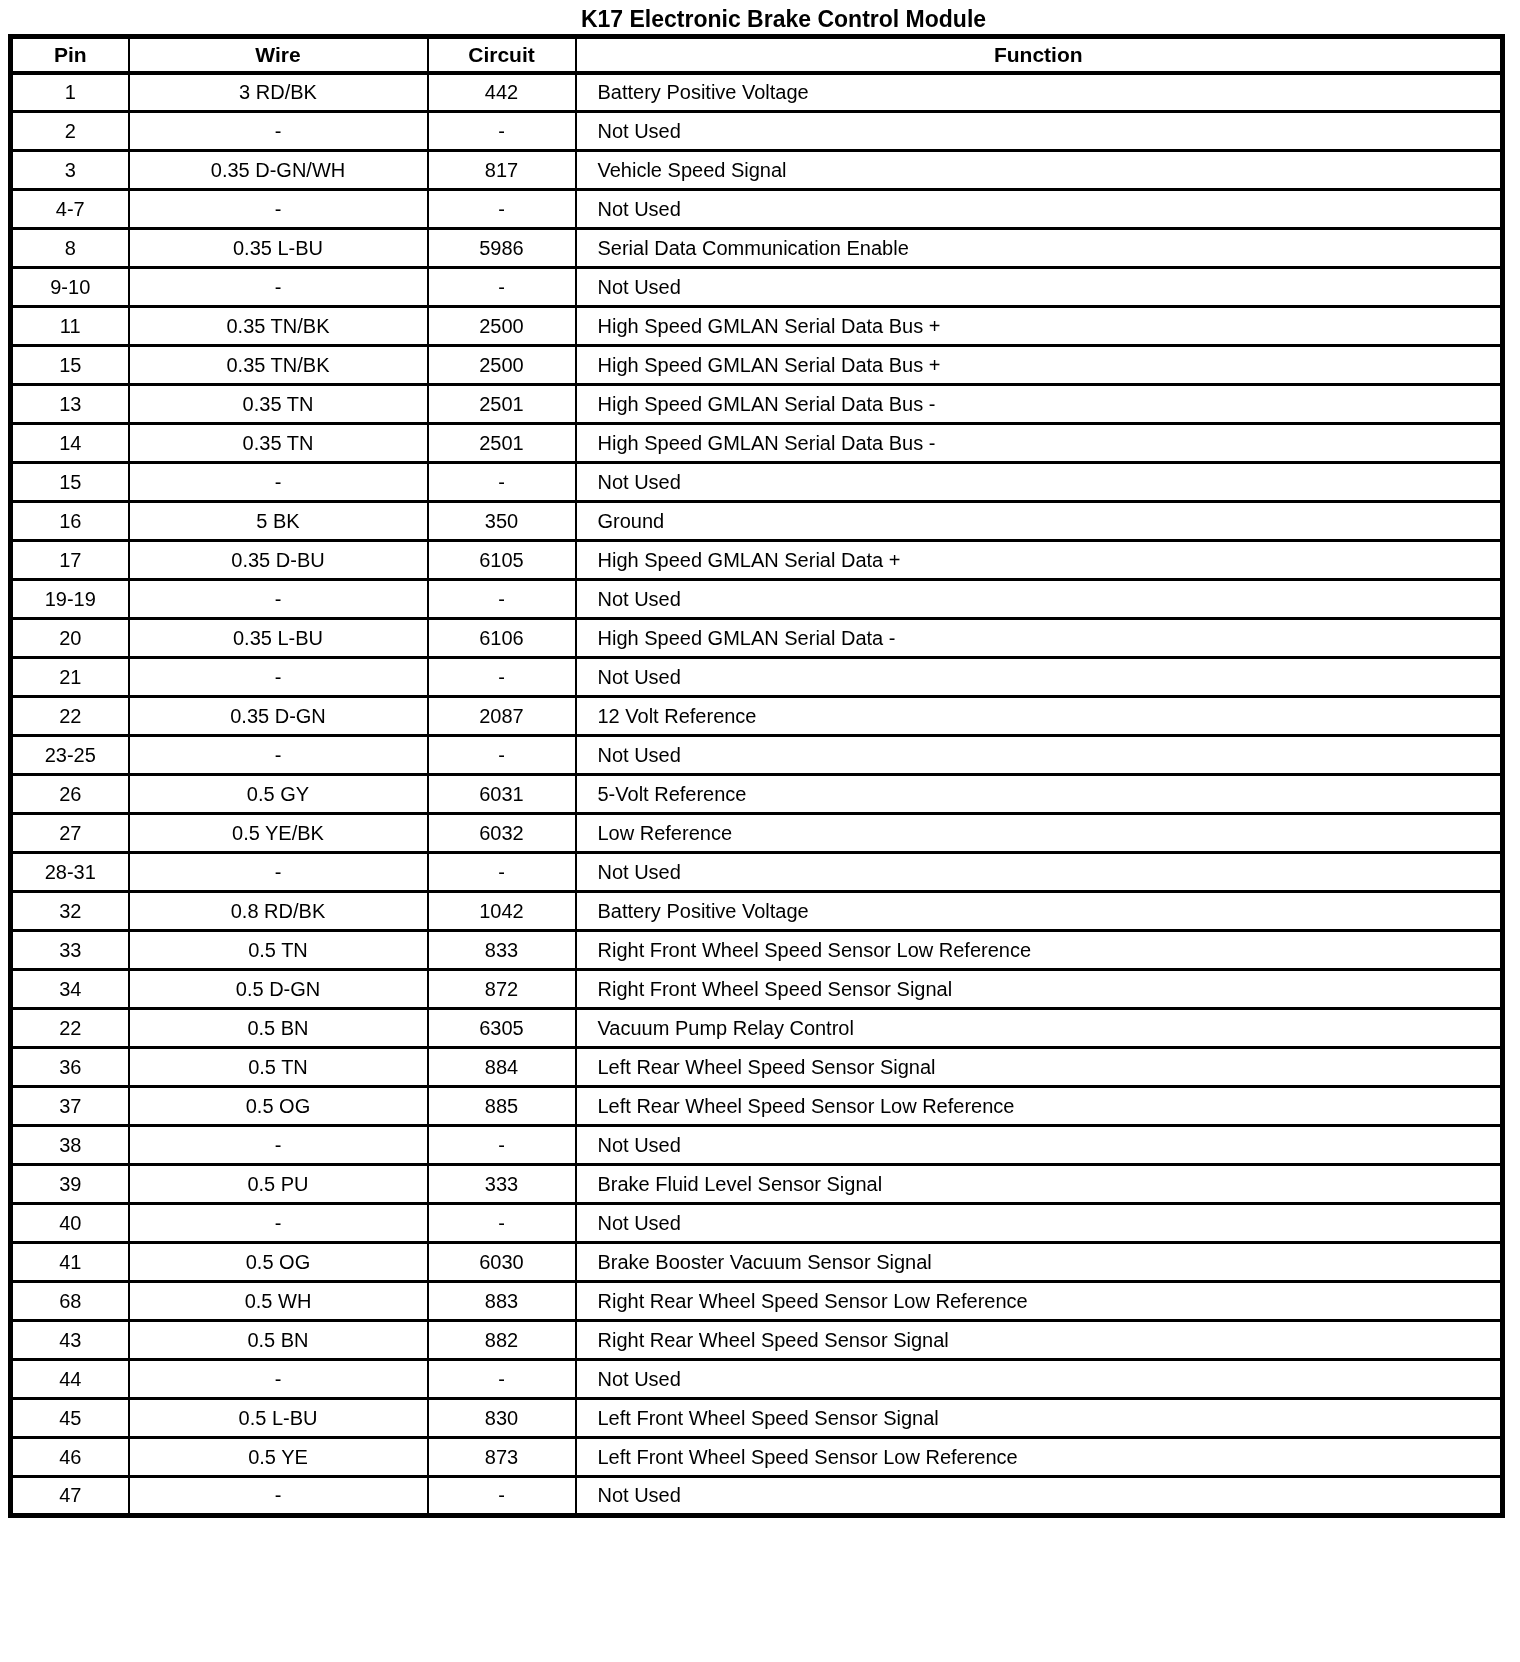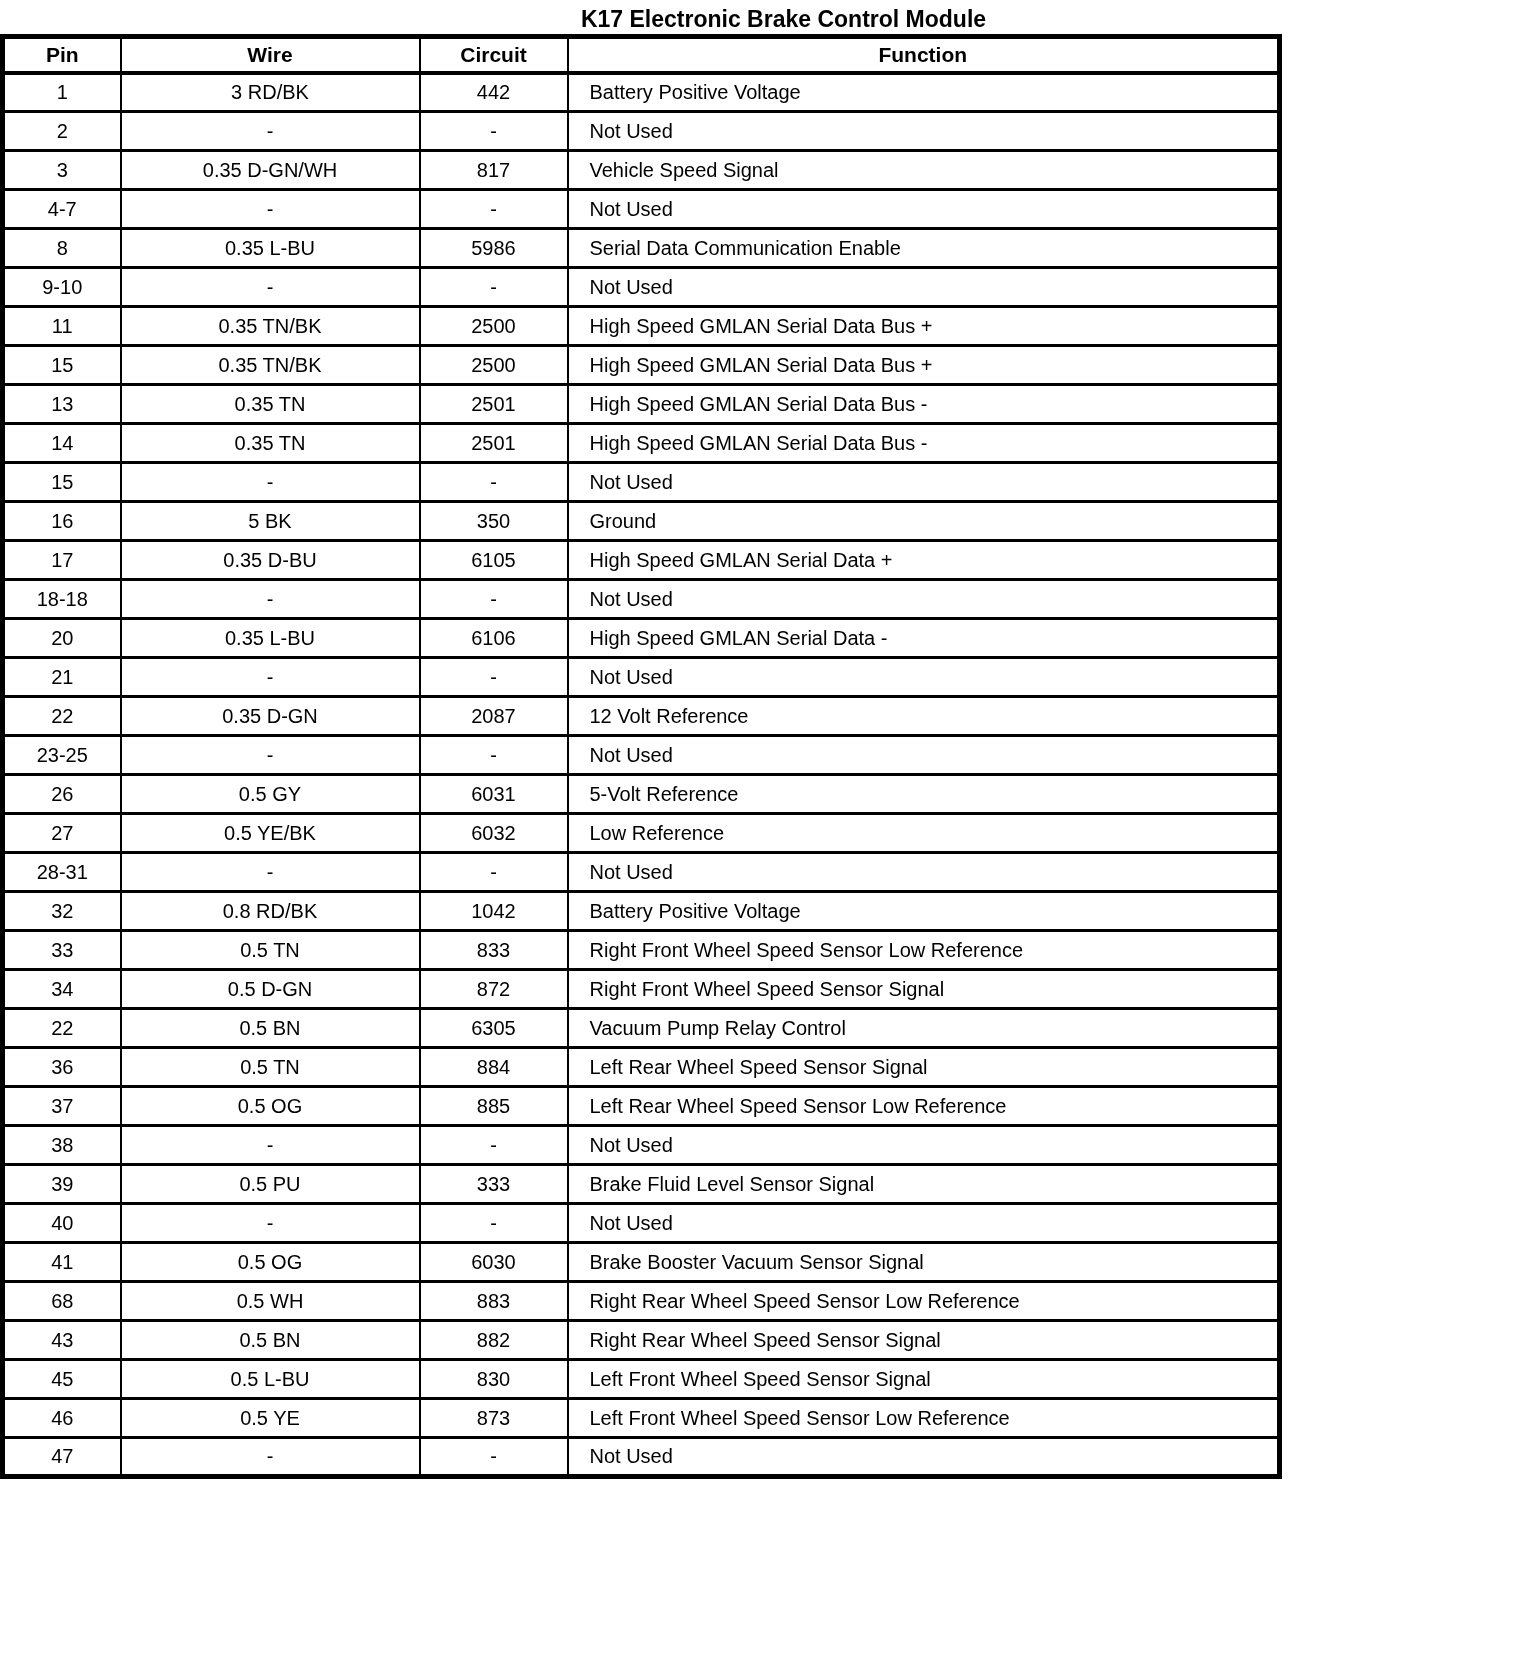--- a/index.html
+++ b/index.html
@@ -22,22 +22,22 @@
     line-height: 30px;
     padding-top: 4px;
     height: 34px;
     box-sizing: border-box;
     letter-spacing: 0px;
     margin-left: 47px;
   }
   table.pinout {
     border-collapse: collapse;
     table-layout: fixed;
-    margin-left: 0;
-    width: 1282px;
+    margin-left: 8px;
+    width: 1497px;
     border: 5px solid #000000;
   }
   col.col-pin      { width: 118px; }
   col.col-wire     { width: 299px; }
   col.col-circuit  { width: 148px; }
   col.col-function { width: auto;  }
   th, td {
     border-left: 2px solid #000000;
     border-right: 2px solid #000000;
     border-top: 3px solid #000000;
@@ -177,21 +177,21 @@
   </tr>
 
   <tr>
     <td class="c-pin">17</td>
     <td class="c-wire">0.35 D-BU</td>
     <td class="c-circuit">6105</td>
     <td class="c-function">High Speed GMLAN Serial Data +</td>
   </tr>
 
   <tr>
-    <td class="c-pin">18-18</td>
+    <td class="c-pin">19-19</td>
     <td class="c-wire">-</td>
     <td class="c-circuit">-</td>
     <td class="c-function">Not Used</td>
   </tr>
 
   <tr>
     <td class="c-pin">20</td>
     <td class="c-wire">0.35 L-BU</td>
     <td class="c-circuit">6106</td>
     <td class="c-function">High Speed GMLAN Serial Data -</td>
@@ -316,20 +316,26 @@
     <td class="c-function">Right Rear Wheel Speed Sensor Low Reference</td>
   </tr>
 
   <tr>
     <td class="c-pin">43</td>
     <td class="c-wire">0.5 BN</td>
     <td class="c-circuit">882</td>
     <td class="c-function">Right Rear Wheel Speed Sensor Signal</td>
   </tr>
 
+  <tr>
+    <td class="c-pin">44</td>
+    <td class="c-wire">-</td>
+    <td class="c-circuit">-</td>
+    <td class="c-function">Not Used</td>
+  </tr>
 
   <tr>
     <td class="c-pin">45</td>
     <td class="c-wire">0.5 L-BU</td>
     <td class="c-circuit">830</td>
     <td class="c-function">Left Front Wheel Speed Sensor Signal</td>
   </tr>
 
   <tr>
     <td class="c-pin">46</td>

